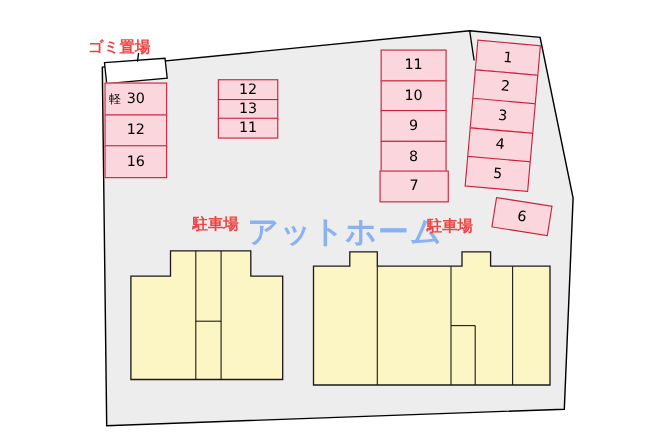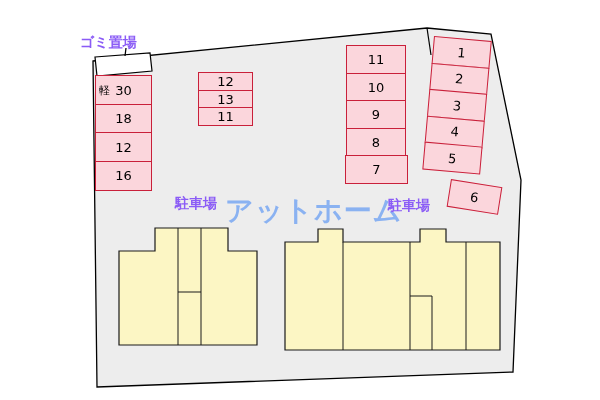--- a/index.html
+++ b/index.html
@@ -6,21 +6,21 @@
   html,body { background:#fff; font-family:"DejaVu Sans","Liberation Sans",sans-serif; }
   .canvas { position:relative; width:600px; height:400px; background:#fff; overflow:hidden; }
   .canvas > svg { position:absolute; left:0; top:0; }
 
   .watermark {
     position:absolute; left:225px; top:192px; width:200px;
     font-size:28px; font-weight:bold; color:#3b82f6; opacity:.55;
     letter-spacing:1px; white-space:nowrap;
   }
 
-  .map-label { position:absolute; color:#8b5cf6; font-weight:bold; white-space:nowrap; }
+  .map-label { position:absolute; color:#ef4444; font-weight:bold; white-space:nowrap; }
   .garbage-label { left:80px; top:34px; font-size:14px; }
   .parking-left  { left:175px; top:195px; font-size:14px; }
   .parking-right { left:388px; top:197px; font-size:14px; }
 
   .col { position:absolute; }
   .stall {
     position:relative; width:100%;
     background:#fbd6dc; border:1.5px solid #c9203a;
     display:flex; align-items:center; justify-content:center;
     font-size:13px; color:#000;
@@ -80,23 +80,20 @@
   <div class="map-label garbage-label">ゴミ置場</div>
   <div class="map-label parking-left">駐車場</div>
   <div class="map-label parking-right">駐車場</div>
 
   <div class="col col-a">
     <div class="stall">
       <span class="kei">軽</span>
       <span>30</span>
     </div>
     <div class="stall">
-        <span>18</span>
-      </div>
-    <div class="stall">
         <span>12</span>
       </div>
     <div class="stall">
         <span>16</span>
       </div>
   </div>
 
   <div class="col col-b">
     <div class="stall">
         <span>12</span>

